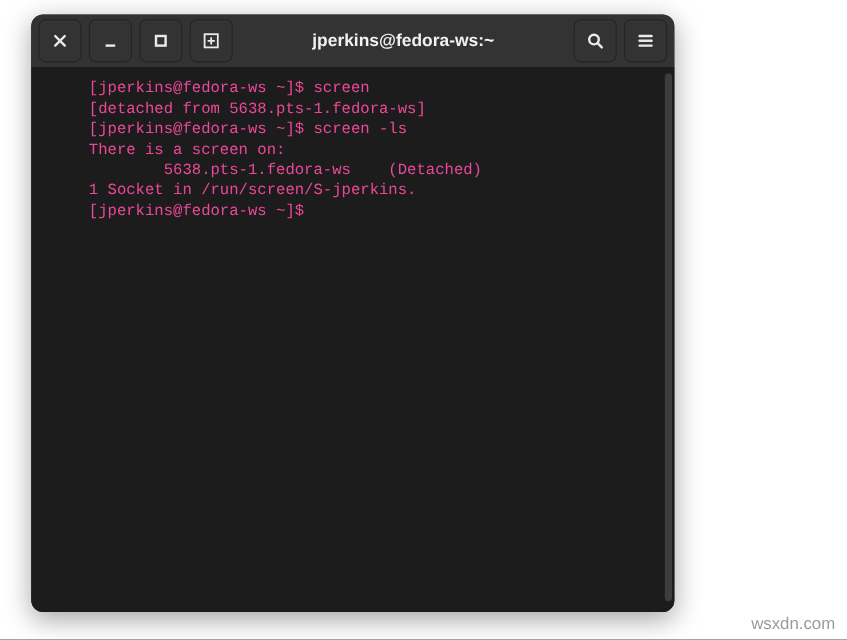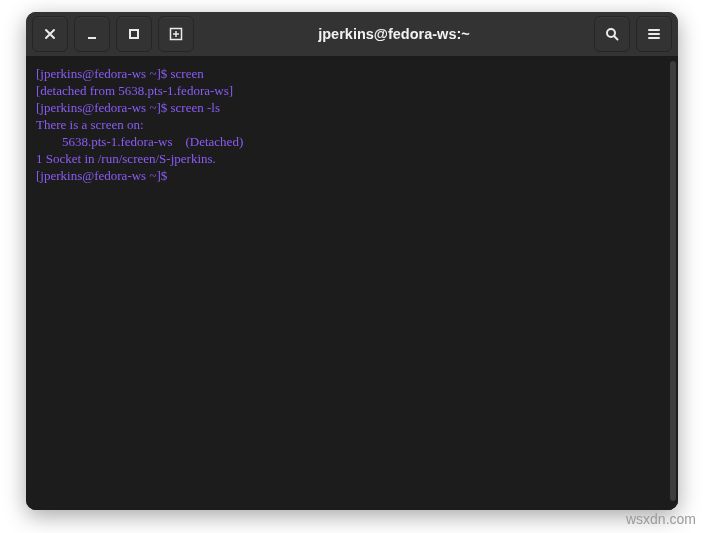--- a/index.html
+++ b/index.html
@@ -8,21 +8,21 @@
     background: #ffffff;
     font-family: sans-serif;
     width: 706px;
     height: 533px;
     position: relative;
   }
   .window {
     position: absolute;
     top: 12px;
     left: 26px;
-    width: 652px;
+    width: 536px;
     height: 498px;
     background: #1c1c1c;
     border-radius: 10px;
     box-shadow: 0 6px 22px rgba(0,0,0,0.35);
     display: flex;
     flex-direction: column;
     overflow: hidden;
   }
   .titlebar {
     height: 44px;
@@ -54,26 +54,27 @@
     font-size: 14.5px;
   }
   .terminal-wrap {
     flex: 1;
     display: flex;
     background: #1c1c1c;
   }
   .terminal {
     flex: 1;
     padding: 8px 8px 8px 10px;
-    color: #8b5cf6;
-    font-family: Liberation Serif, serif;
+    color: #ec4899;
+    font-family: Liberation Mono, monospace;
     font-size: 13px;
     line-height: 17px;
     white-space: pre;
     overflow: hidden;
+    margin-left: 38px;
   }
   .scrollbar-track {
     width: 10px;
     background: #1c1c1c;
     position: relative;
   }
   .scrollbar-thumb {
     position: absolute;
     top: 4px;
     left: 2px;

